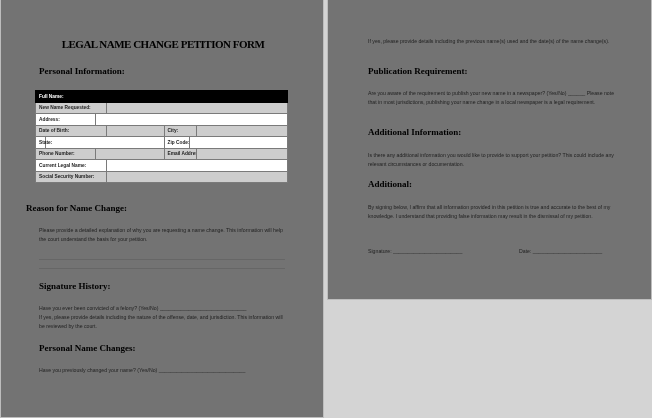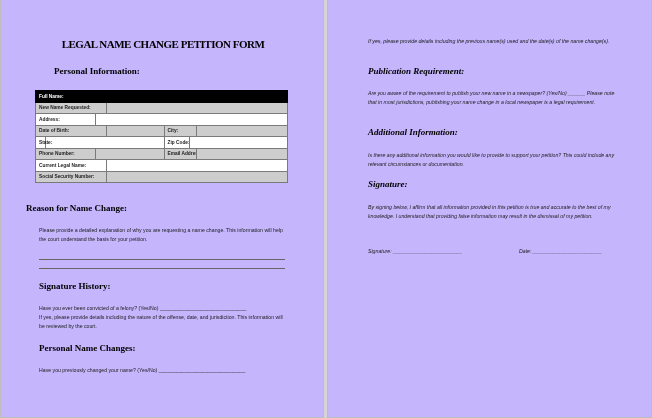--- a/index.html
+++ b/index.html
@@ -1,25 +1,25 @@
 <!DOCTYPE html>
 <html><head>
 <meta charset="utf-8">
 <style>
   html, body { margin: 0; padding: 0; }
   body {
     width: 652px; height: 418px; background: #d4d4d4; position: relative; overflow: hidden;
     font-family: "Liberation Sans", sans-serif;
   }
   .page {
-    position: absolute; top: 0; background: #c4b5fd;
+    position: absolute; top: 0; background: #737373;
     border: 1px solid #bdbdbd; box-sizing: border-box;
   }
   #page1 { left: 0; width: 324px; height: 418px; border-top: none; }
-  #page2 { left: 327px; width: 325px; height: 418px; border-top: none; font-style: italic; }
+  #page2 { left: 327px; width: 325px; height: 300px; border-top: none; }
   .title {
     position: absolute; left: 0; width: 324px; top: 38px; text-align: center;
     font-family: "Liberation Serif", serif; font-weight: bold; font-size: 11px; letter-spacing: -0.5px; color: #000;
   }
   .h2 {
     position: absolute; font-family: "Liberation Serif", serif; font-weight: bold; font-size: 9px; color: #000;
   }
   .txt {
     position: absolute; font-size: 5.2px; line-height: 9px; color: #222; width: 250px;
   }
@@ -33,21 +33,21 @@
   tr.gray td { background: #cdcdcd; }
   tr.white td { background: #fff; }
   .rule { position: absolute; left: 38px; width: 246px; height: 0; border-top: 0.8px solid #666; }
 </style>
 </head>
 <body>
 
 <div class="page" id="page1">
   <div class="title">LEGAL NAME CHANGE PETITION FORM</div>
 
-  <div class="h2" style="left:53px; top:66px;text-align:center;">Personal Information:</div>
+  <div class="h2" style="left:38px; top:66px;text-align:center;">Personal Information:</div>
 
   <table class="pinfo">
     <colgroup>
       <col style="width:4%">
         <col style="width:20%">
         <col style="width:4%">
         <col style="width:23%">
         <col style="width:10%">
         <col style="width:3%">
         <col style="width:36%">
@@ -108,18 +108,18 @@
 
 <div class="page" id="page2">
   <div class="txt" style="left:40px; top:37px;">If yes, please provide details including the previous name(s) used and the date(s) of the name change(s).</div>
 
   <div class="h2" style="left:40px; top:66px;">Publication Requirement:</div>
   <div class="txt" style="left:40px; top:89px;">Are you aware of the requirement to publish your new name in a newspaper? (Yes/No) ______ Please note that in most jurisdictions, publishing your name change in a local newspaper is a legal requirement.</div>
 
   <div class="h2" style="left:40px; top:127px;text-align:center;">Additional Information:</div>
   <div class="txt" style="left:40px; top:151px;">Is there any additional information you would like to provide to support your petition? This could include any relevant circumstances or documentation.</div>
 
-  <div class="h2" style="left:40px; top:179px;">Signature:</div>
+  <div class="h2" style="left:40px; top:179px;">Additional:</div>
   <div class="txt" style="left:40px; top:203px;">By signing below, I affirm that all information provided in this petition is true and accurate to the best of my knowledge. I understand that providing false information may result in the dismissal of my petition.</div>
 
   <div class="txt" style="left:40px; top:247px; width:130px;">Signature: ________________________</div>
   <div class="txt" style="left:191px; top:247px; width:100px;">Date: ________________________</div>
 </div>
 
 </body></html>

